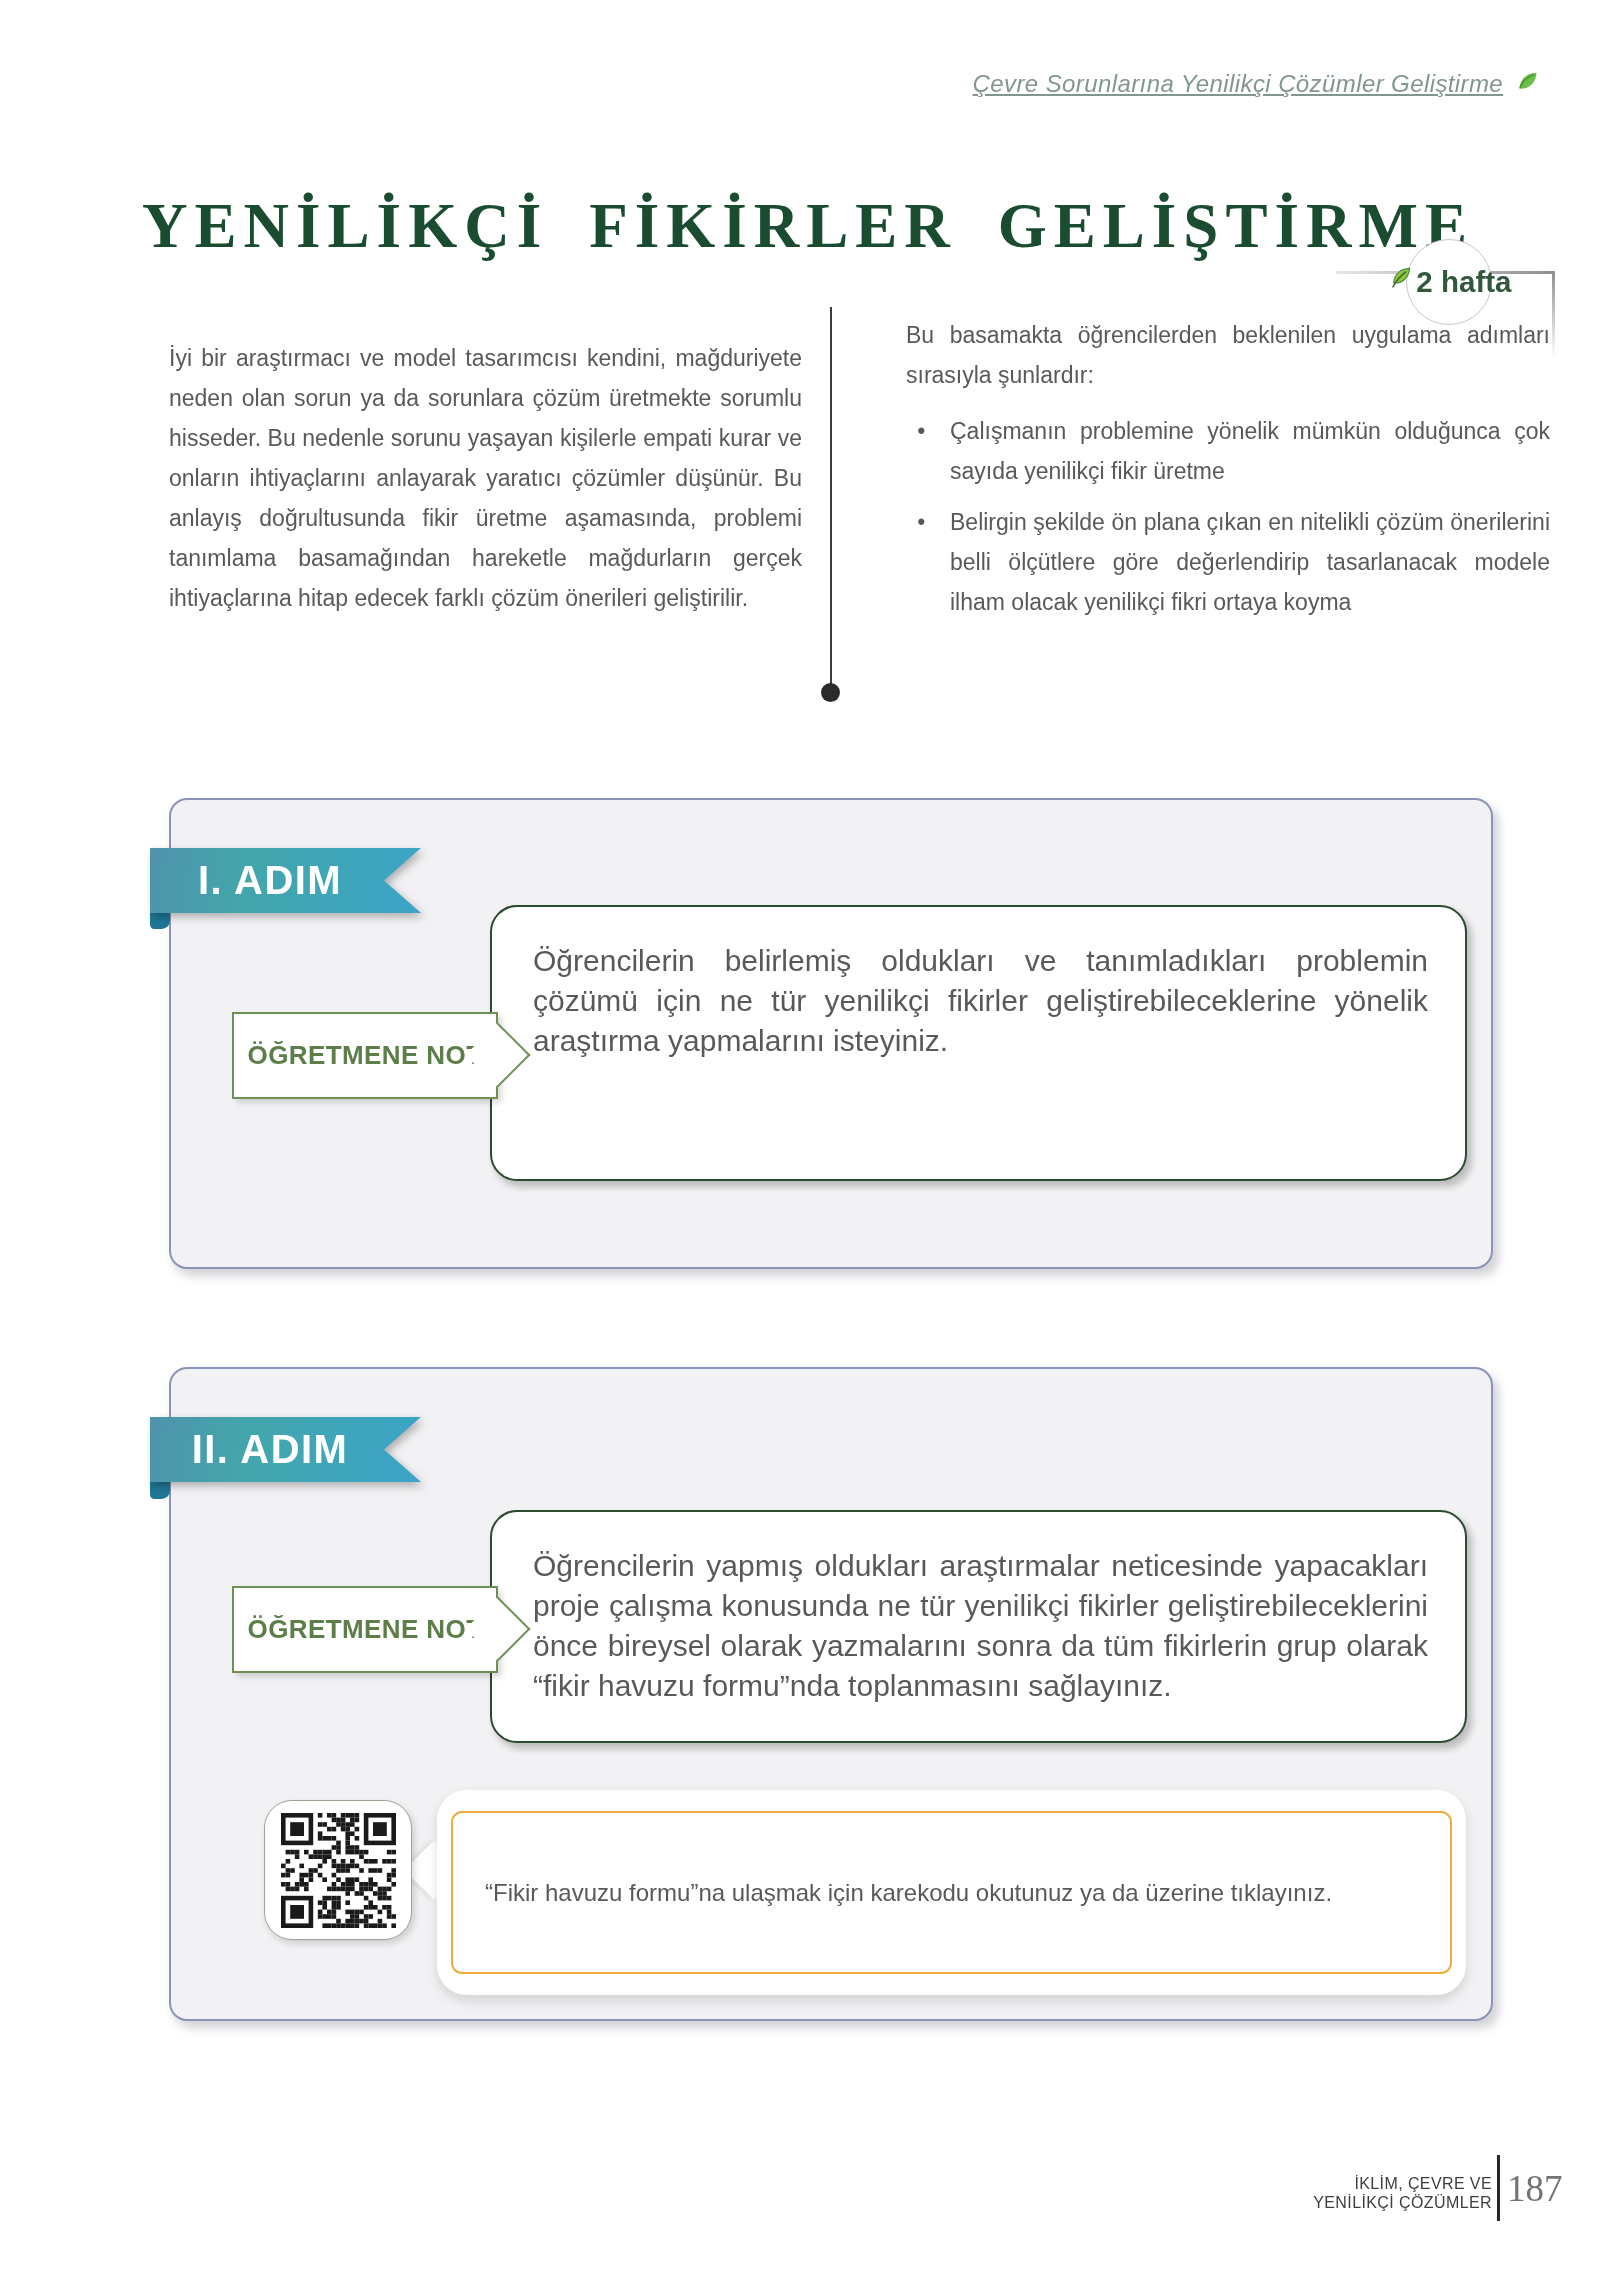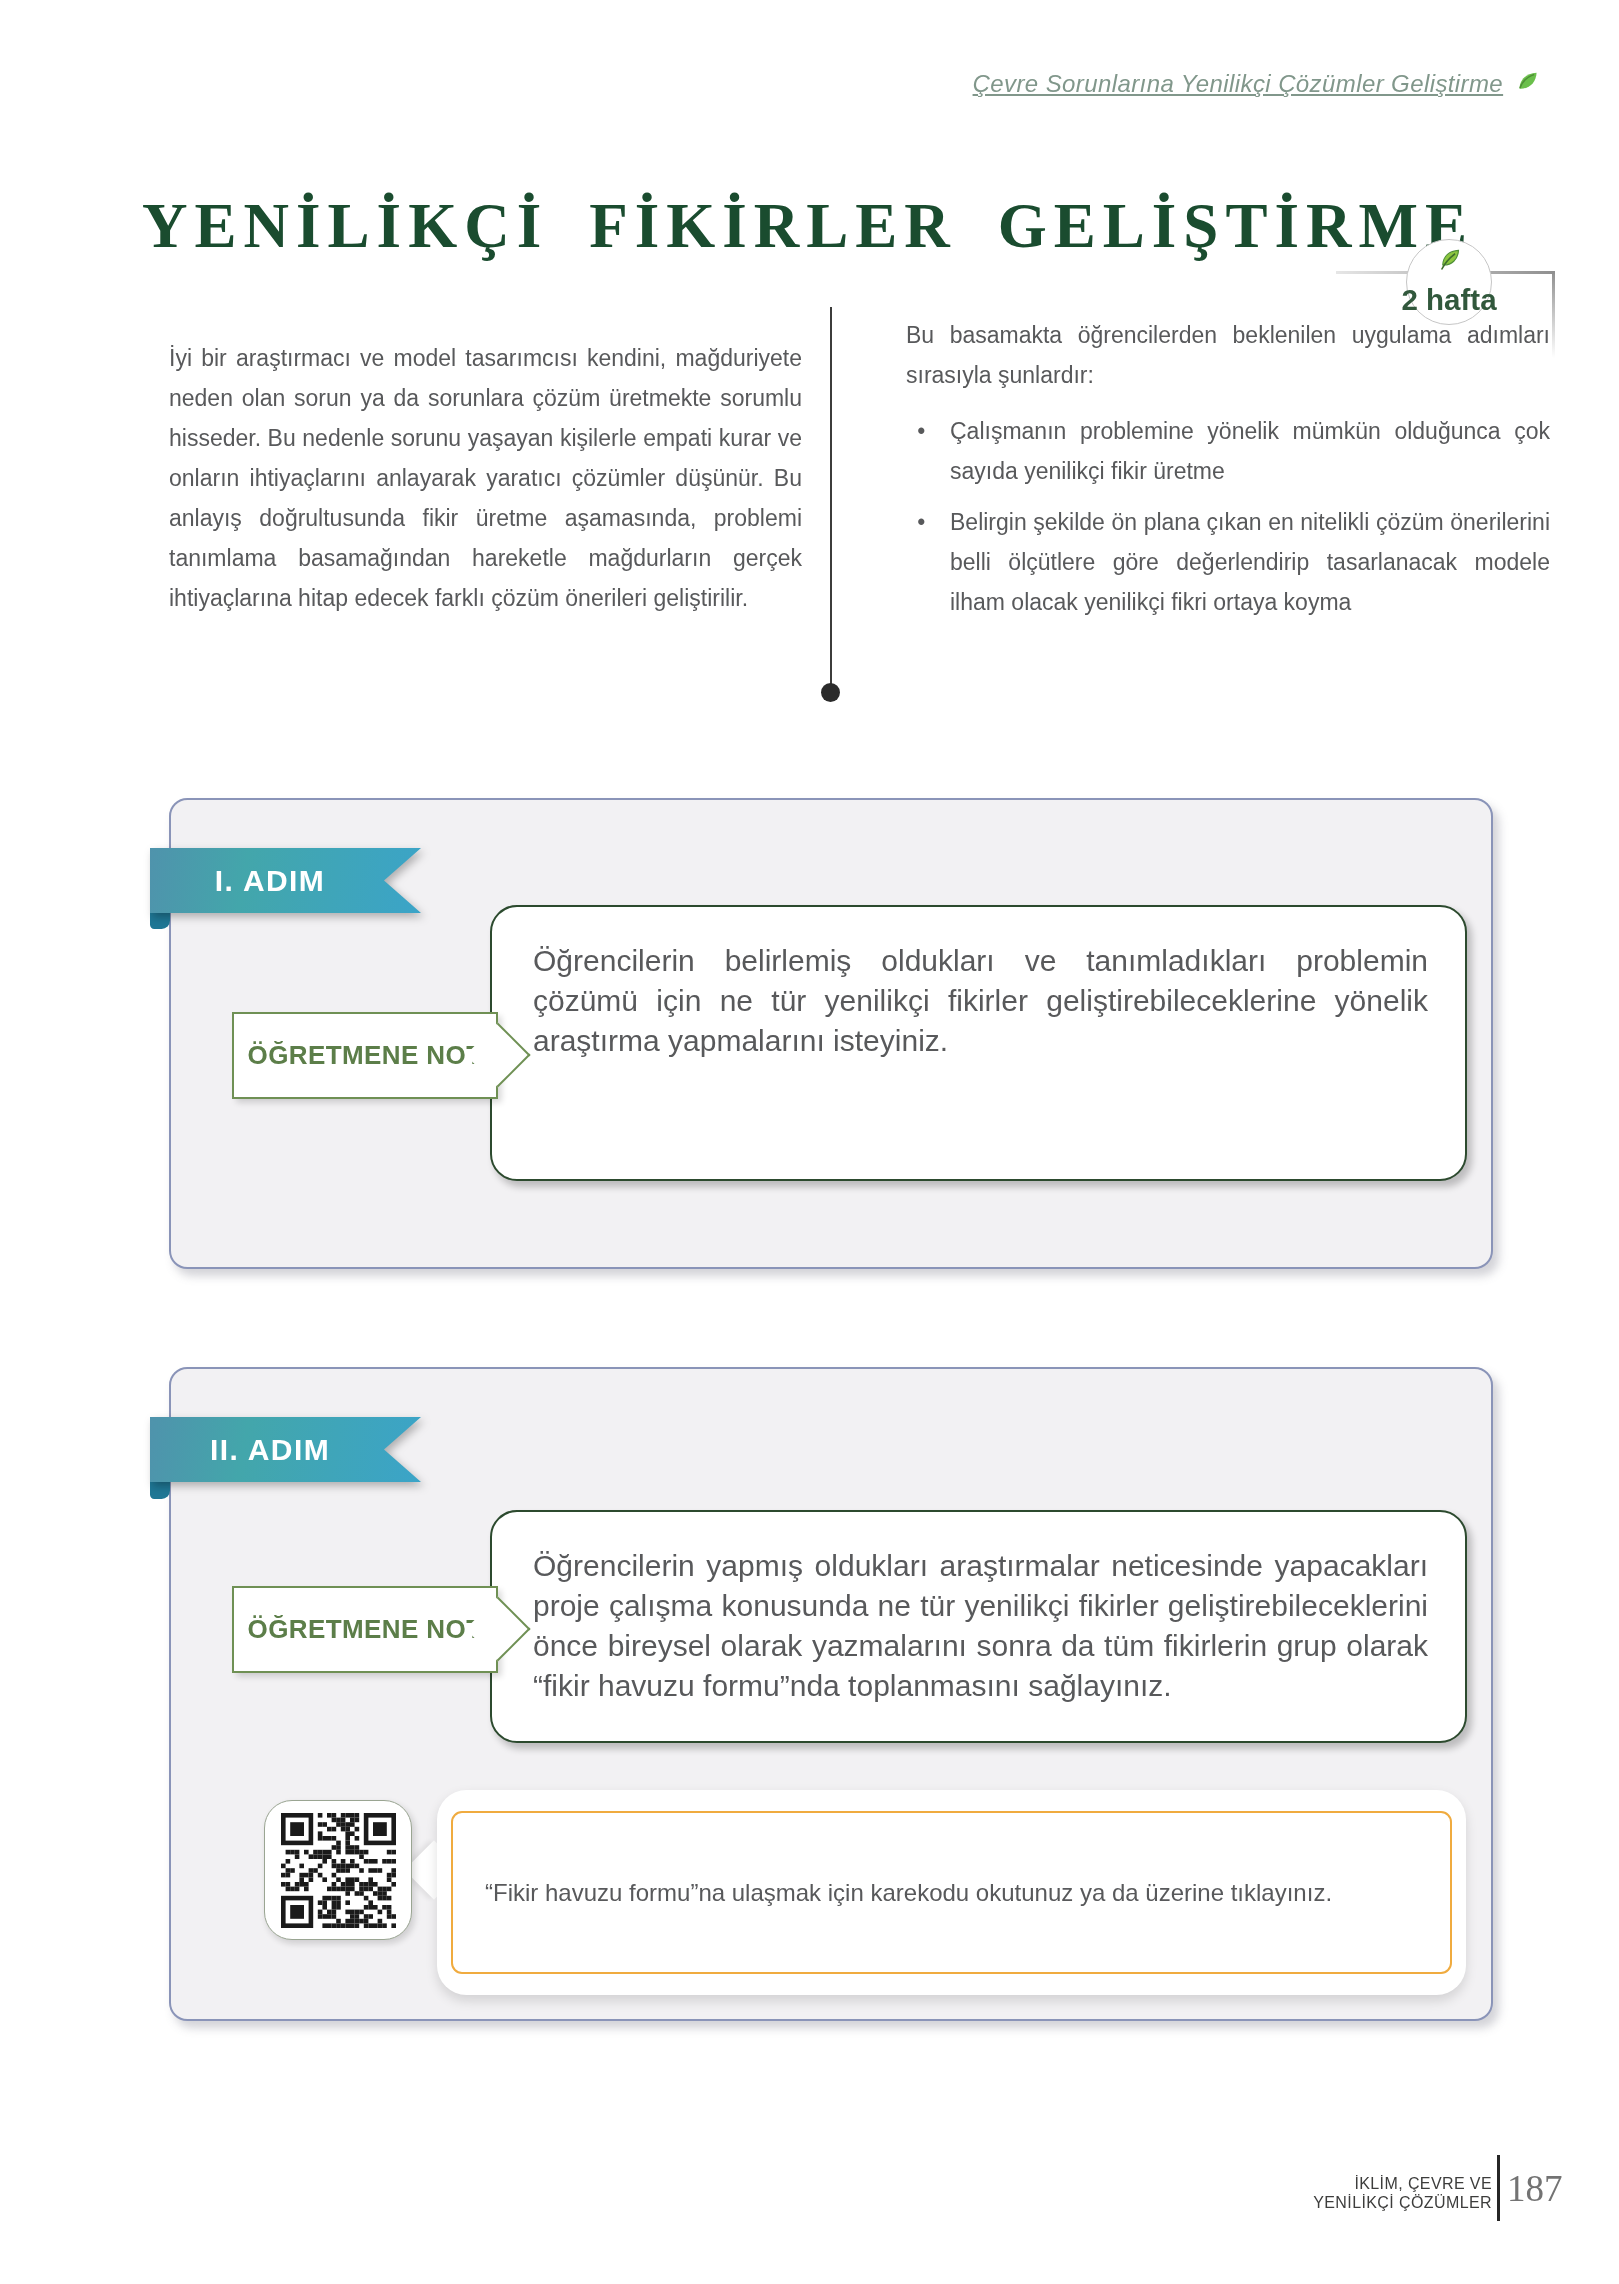--- a/index.html
+++ b/index.html
@@ -28,21 +28,21 @@
     position:absolute;left:1336px;top:271px;width:219px;height:2.8px;
     background:linear-gradient(90deg,#e6e6e6,#8f8f8f);z-index:1;
   }
   .hafta-line-v{
     position:absolute;left:1552px;top:271px;width:2.8px;height:87px;
     background:linear-gradient(#8f8f8f,rgba(143,143,143,0));z-index:1;
   }
   .hafta-badge{
     position:absolute;left:1406px;top:239px;width:84px;height:84px;
     border:1.4px solid #c6c6c6;border-radius:50%;background:#ffffff;z-index:2;
-    display:flex;align-items:center;justify-content:center;gap:2.8px;white-space:nowrap;flex-direction:column;
+    display:flex;align-items:center;justify-content:center;gap:2.8px;white-space:nowrap;
   }
   .hafta-badge span{font-size:29.5px;font-weight:bold;color:#31583c;}
   
   .intro-left{
     position:absolute;left:169px;top:315px;width:633px;
     font-size:23px;line-height:40px;text-align:justify;
   }
   .col-divider{
     position:absolute;left:830px;top:307px;width:2.1px;height:383px;background:#3c3c3b;
   }
@@ -71,21 +71,21 @@
   #step-box-2{top:1367px;height:650px;}
   .ribbon-wrap{position:absolute;z-index:4;filter:drop-shadow(3.5px 4.2px 4.2px rgba(0,0,0,.28));}
   #ribbon-1{left:150px;top:848px;}
   #ribbon-2{left:150px;top:1417px;}
   .ribbon{
     width:271px;height:65px;
     background:linear-gradient(100deg,#4f93ac 0%,#43a6ab 35%,#3ba4c8 100%);
     clip-path:polygon(0 0,100% 0,calc(100% - 37px) 50%,100% 100%,0 100%);
     display:flex;align-items:center;justify-content:center;
     padding-right:31px;box-sizing:border-box;
-    color:#ffffff;font-size:30px;font-weight:bold;letter-spacing:1.4px;
+    color:#ffffff;font-size:40px;font-weight:bold;letter-spacing:1.4px;
   }
   .ribbon-fold{
     position:absolute;width:19.7px;height:18.3px;background:#1f7795;
     border-radius:0 0 8.4px 4.2px;z-index:3;
   }
   #fold-1{left:150px;top:911px;}
   #fold-2{left:150px;top:1481px;}
   
   .note-label{
     position:absolute;width:262px;height:83px;z-index:5;

